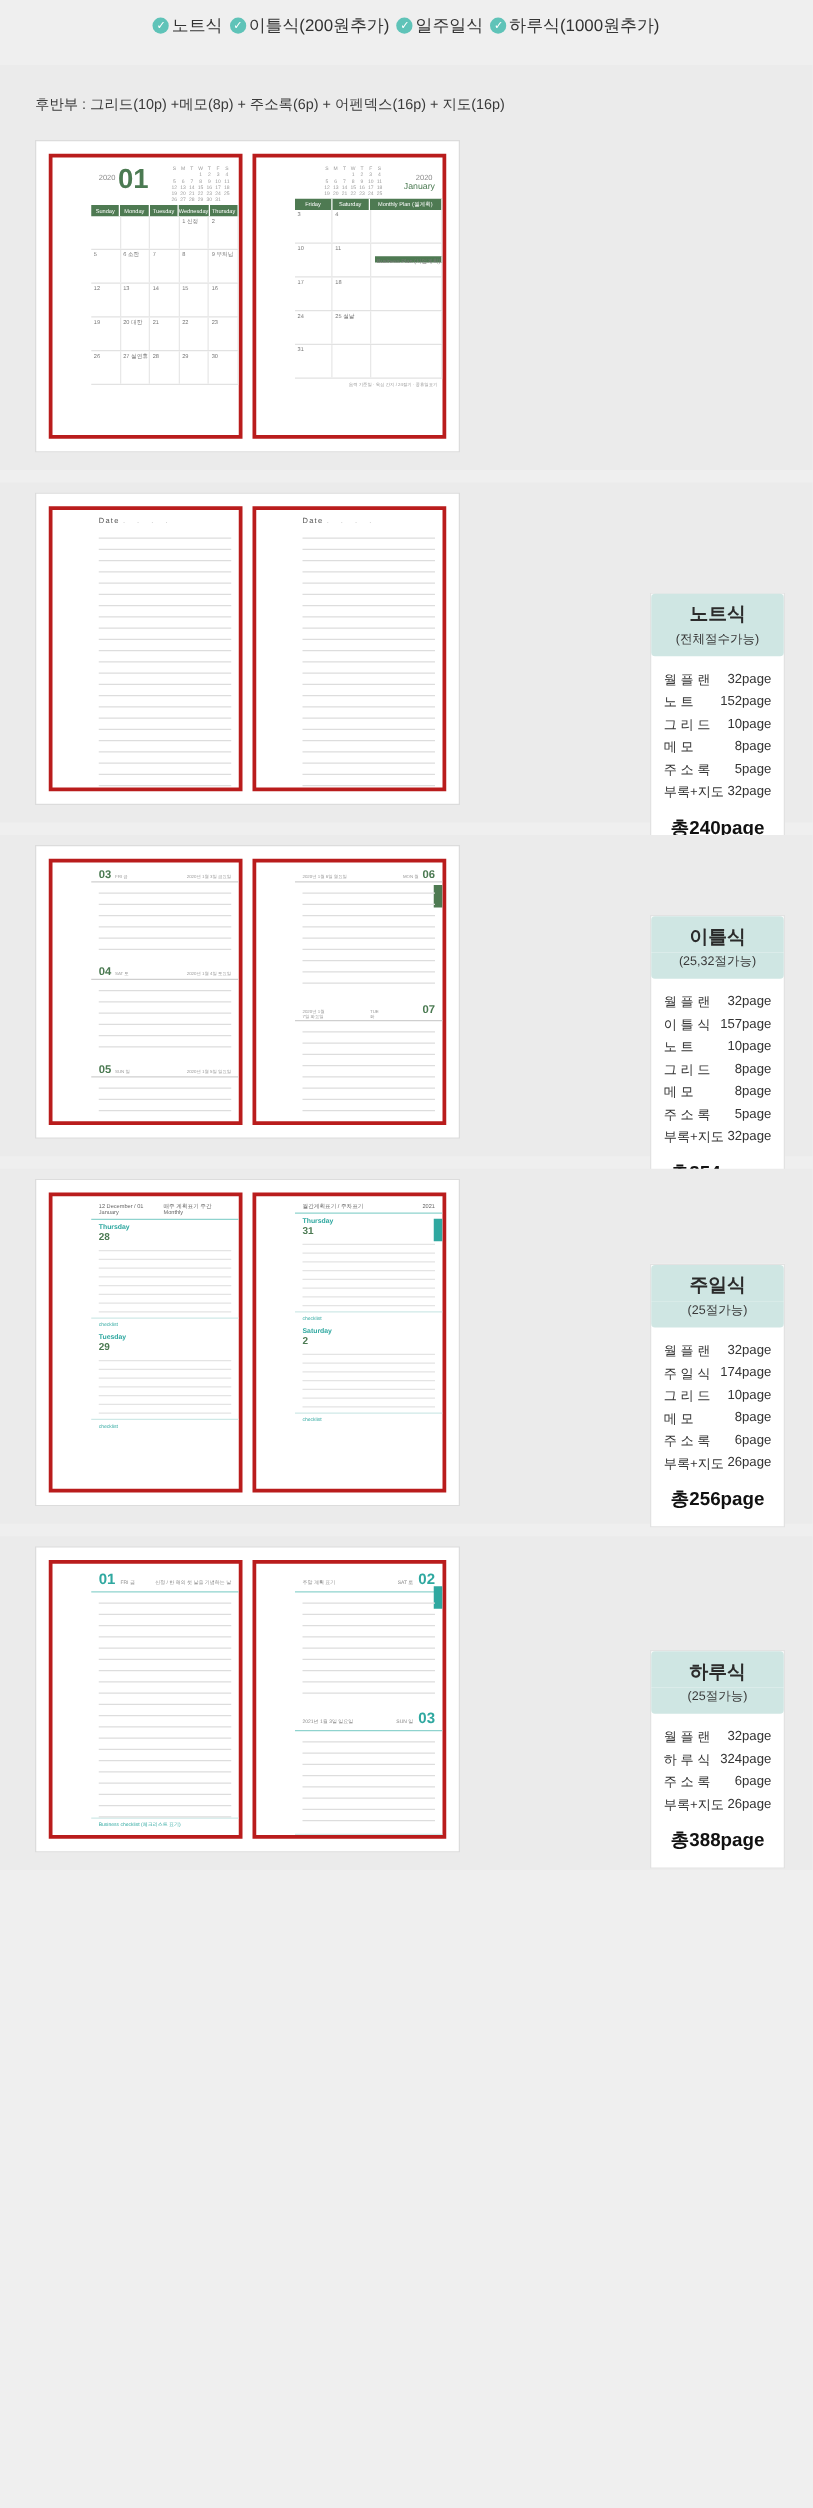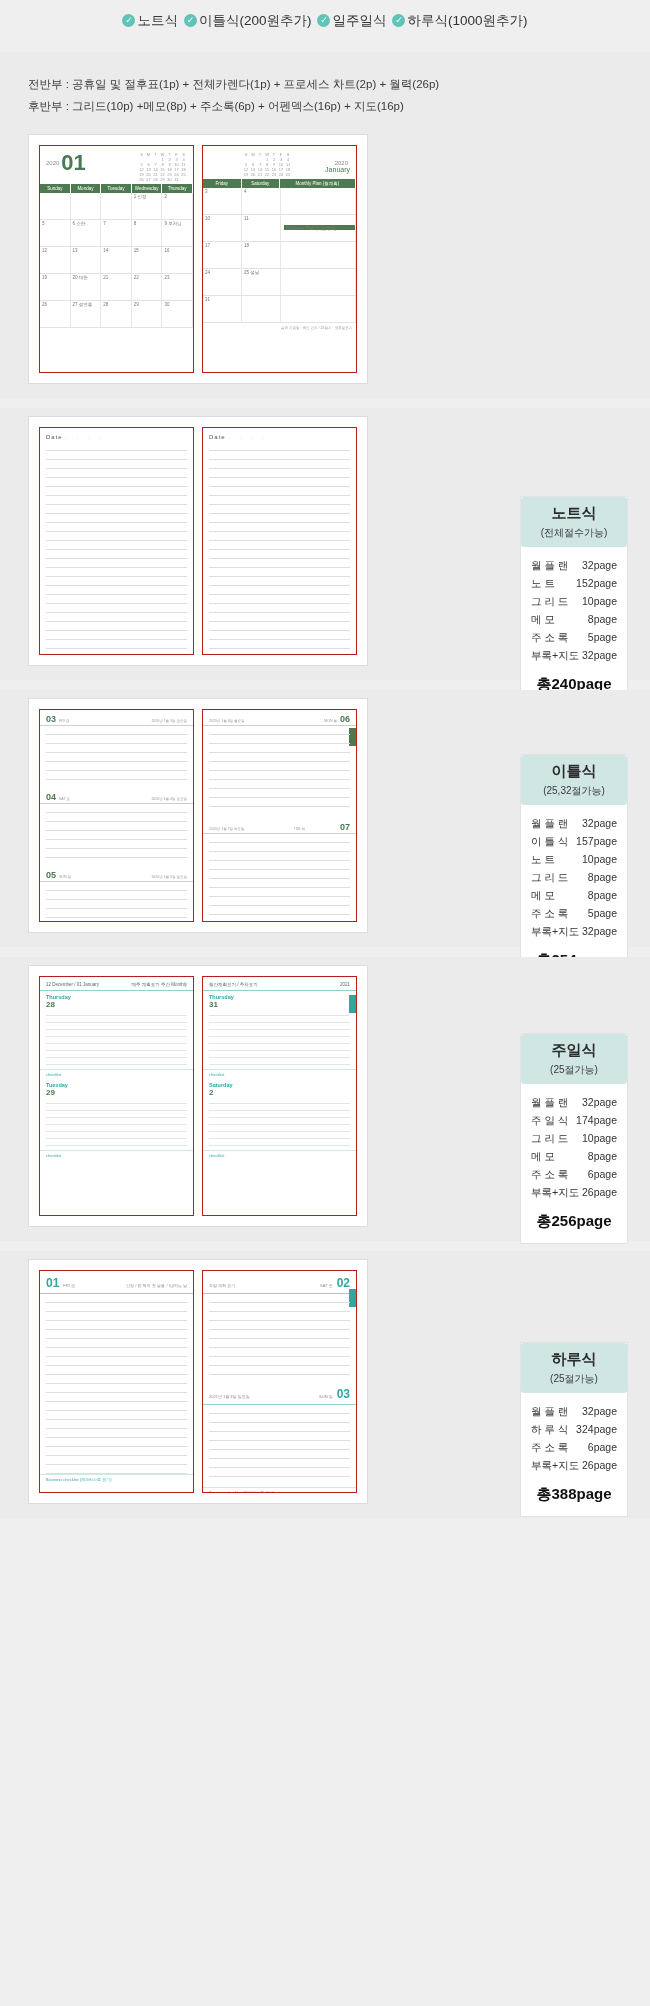--- a/index.html
+++ b/index.html
@@ -96,23 +96,24 @@
     width: 340px;
     background: #fff;
     border: 1px solid #dcdcdc;
     display: flex;
     padding: 10px;
     gap: 8px;
   }
   .pg {
     flex: 1;
     background: #fff;
-    border: 1px solid #b91c1c;
+    border: 3px solid #b91c1c;
     position: relative;
     overflow: hidden;
+    padding-left: 31px;
   }
 
   
   .lines { position: absolute; left: 6px; right: 6px; top: 0; bottom: 0; }
   .lines i {
     display: block;
     border-bottom: 1px solid #dddddd;
     height: 9px;
   }
 
@@ -214,21 +215,20 @@
       <span class="check-icon">✓</span>
       <span>일주일식</span>
     </div>
     <div class="type-item">
       <span class="check-icon">✓</span>
       <span>하루식(1000원추가)</span>
     </div>
   </div>
 
   <div class="spec">
-    <div>전반부 : 공휴일 및 절후표(1p) + 전체카렌다(1p) + 프로세스 차트(2p) + 월력(26p)</div>
     <div>후반부 : 그리드(10p) +메모(8p) + 주소록(6p) + 어펜덱스(16p) + 지도(16p)</div>
   </div>
 
   <div class="section">
     <div class="spread" style="height:250px;">
       <div class="pg">
         <div class="cal-head">
           <div class="cal-year">2020</div>
           <div class="cal-month">01</div>
           <div class="mini-cal">

